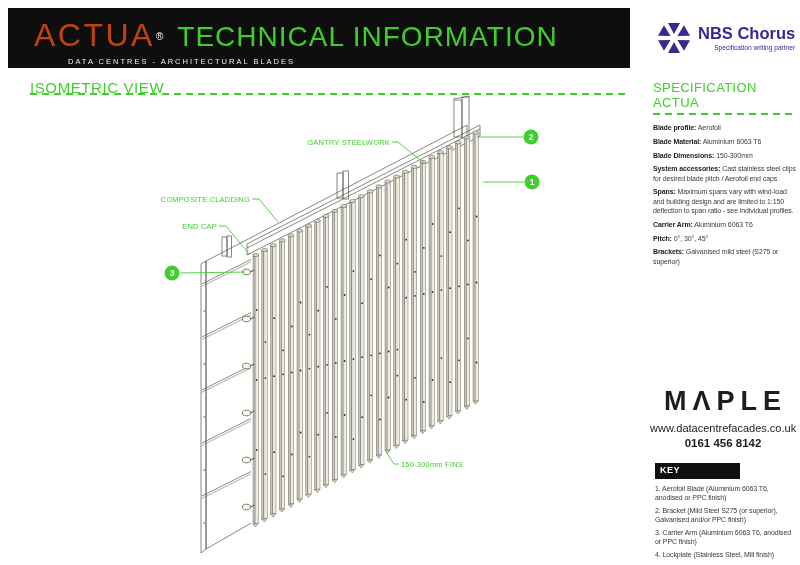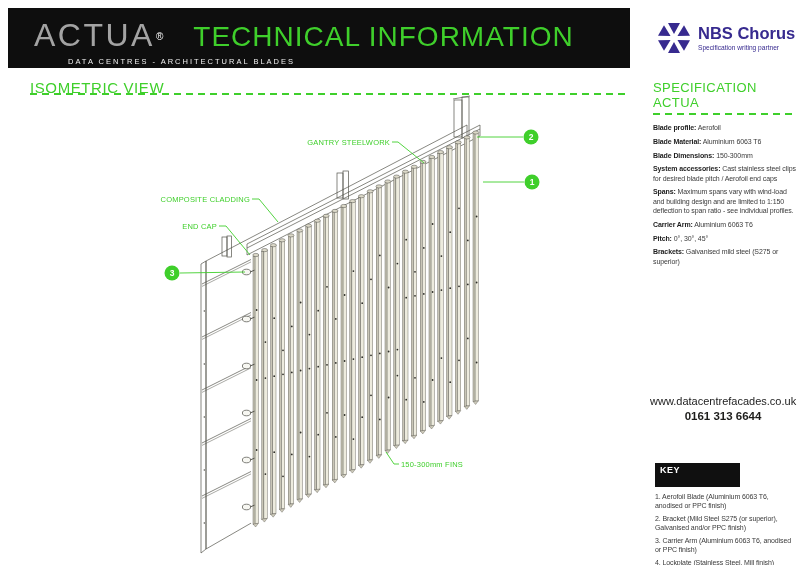--- a/index.html
+++ b/index.html
@@ -3,30 +3,30 @@
 <meta charset="utf-8">
 <style>
   :root{ --green:#3fcf2b; --purple:#372a8f; --ink:#3a3a3a; }
   html,body{margin:0;padding:0;background:#fff;}
   body{font-family:"Liberation Sans",sans-serif;}
   #page{position:relative;width:800px;height:565px;background:#fff;overflow:hidden;}
 
   
   .hdr{position:absolute;left:8px;top:8px;width:622px;height:60px;background:#0e0e0e;color:#fff;}
   .hdr-line1{position:absolute;left:26px;top:9px;white-space:nowrap;}
-  .brand{font-size:32px;letter-spacing:2.5px;color:#a3a3a3;font-weight:400;}
+  .brand{font-size:32px;letter-spacing:2.5px;color:#c2410c;font-weight:400;}
   .reg{font-size:10px;vertical-align:super;color:#fff;margin-left:1px;}
-  .hdr-title{font-size:28px;letter-spacing:1px;color:var(--green);margin-left:30px;}
+  .hdr-title{font-size:28px;letter-spacing:1px;color:var(--green);margin-left:14px;}
   .hdr-sub{position:absolute;left:35px;top:49px;font-size:7.5px;letter-spacing:2px;color:#efefef;padding-left:25px;}
 
   
   .nbs{position:absolute;left:656px;top:20px;width:140px;}
   .nbs-row{display:flex;align-items:center;}
   .nbs-icon{width:36px;height:36px;flex:0 0 36px;}
-  .nbs-texts{margin-left:6px;}
+  .nbs-texts{margin-left:6px;text-align:right;}
   .nbs-name{font-size:16.5px;font-weight:bold;color:var(--purple);line-height:1;}
   .nbs-tag{font-size:6.6px;color:var(--purple);margin-top:2px;}
 
   
   .iso-label{position:absolute;left:30px;top:79px;font-size:15px;letter-spacing:.6px;color:var(--green);}
   .dash{height:2px;background:repeating-linear-gradient(90deg,var(--green) 0 7px,transparent 7px 12px);}
   .iso-dash{position:absolute;left:30px;top:93px;width:600px;}
 
   
   .spec{position:absolute;left:653px;top:80px;width:143px;}
@@ -35,21 +35,21 @@
   .spec-items{margin-top:8px;}
   .spec-item{font-size:7px;line-height:1.33;color:var(--ink);margin-bottom:4.5px;letter-spacing:-.1px;}
   .spec-item b{color:#1c1c1c;}
 
   .maple{position:absolute;left:650px;top:388px;width:146px;text-align:center;color:#1d1d1b;}
   .maple-logo{font-size:27px;font-weight:bold;letter-spacing:6px;line-height:1;margin-left:5px;}
   .maple-web{font-size:11px;margin-top:7px;color:#222;}
   .maple-tel{font-size:11.5px;font-weight:bold;margin-top:3px;}
 
   .key{position:absolute;left:655px;top:459px;width:141px;}
-  .key-bar{display:inline-block;background:#101010;color:#fff;font-size:9px;font-weight:bold;letter-spacing:.5px;padding:2px 6px 12px 5px;min-width:74px;}
+  .key-bar{display:inline-block;background:#101010;color:#fff;font-size:9px;font-weight:bold;letter-spacing:.5px;padding:2px 6px 4px 5px;min-width:74px;}
   .key-items{margin-top:6px;}
   .key-item{font-size:7px;line-height:1.25;color:var(--ink);margin-bottom:4.5px;letter-spacing:-.1px;}
 
   
   #iso{position:absolute;left:0;top:0;}
   .g-line{stroke:var(--green);stroke-width:.9;fill:none;}
   .g-text{fill:var(--green);font-size:7.5px;letter-spacing:.2px;}
   .g-dot{fill:var(--green);}
   .c-num{fill:#fff;font-size:8.5px;font-weight:bold;text-anchor:middle;}
   .ln{stroke:#54544c;stroke-width:.7;fill:none;}
@@ -373,22 +373,23 @@
         <div class="spec-item"><b>Blade Dimensions:</b><span> 150-300mm</span></div>
         <div class="spec-item"><b>System accessories:</b><span> Cast stainless steel clips for desired blade pitch / Aerofoil end caps</span></div>
         <div class="spec-item"><b>Spans:</b><span> Maximum spans vary with wind-load and building design and are limited to 1:150 deflection to span ratio - see individual profiles.</span></div>
         <div class="spec-item"><b>Carrier Arm:</b><span> Aluminium 6063 T6</span></div>
         <div class="spec-item"><b>Pitch:</b><span> 0°, 30°, 45°</span></div>
         <div class="spec-item"><b>Brackets:</b><span> Galvanised mild steel (S275 or superior)</span></div>
     </div>
   </div>
 
   <div class="maple">
+    <div class="maple-logo">MΛPLE</div>
     <div class="maple-web">www.datacentrefacades.co.uk</div>
-    <div class="maple-tel">0161 313 6644</div>
+    <div class="maple-tel">0161 456 8142</div>
   </div>
 
   <div class="key">
     <div class="key-bar">KEY</div>
     <div class="key-items">
       <div class="key-item">1. Aerofoil Blade (Aluminium 6063 T6, anodised or PPC finish)</div>
         <div class="key-item">2. Bracket (Mild Steel S275 (or superior), Galvanised and/or PPC finish)</div>
         <div class="key-item">3. Carrier Arm (Aluminium 6063 T6, anodised or PPC finish)</div>
         <div class="key-item">4. Lockplate (Stainless Steel, Mill finish)</div>
         <div class="key-item">5. Cleat (Stainless Steel, Mill finish)</div>

